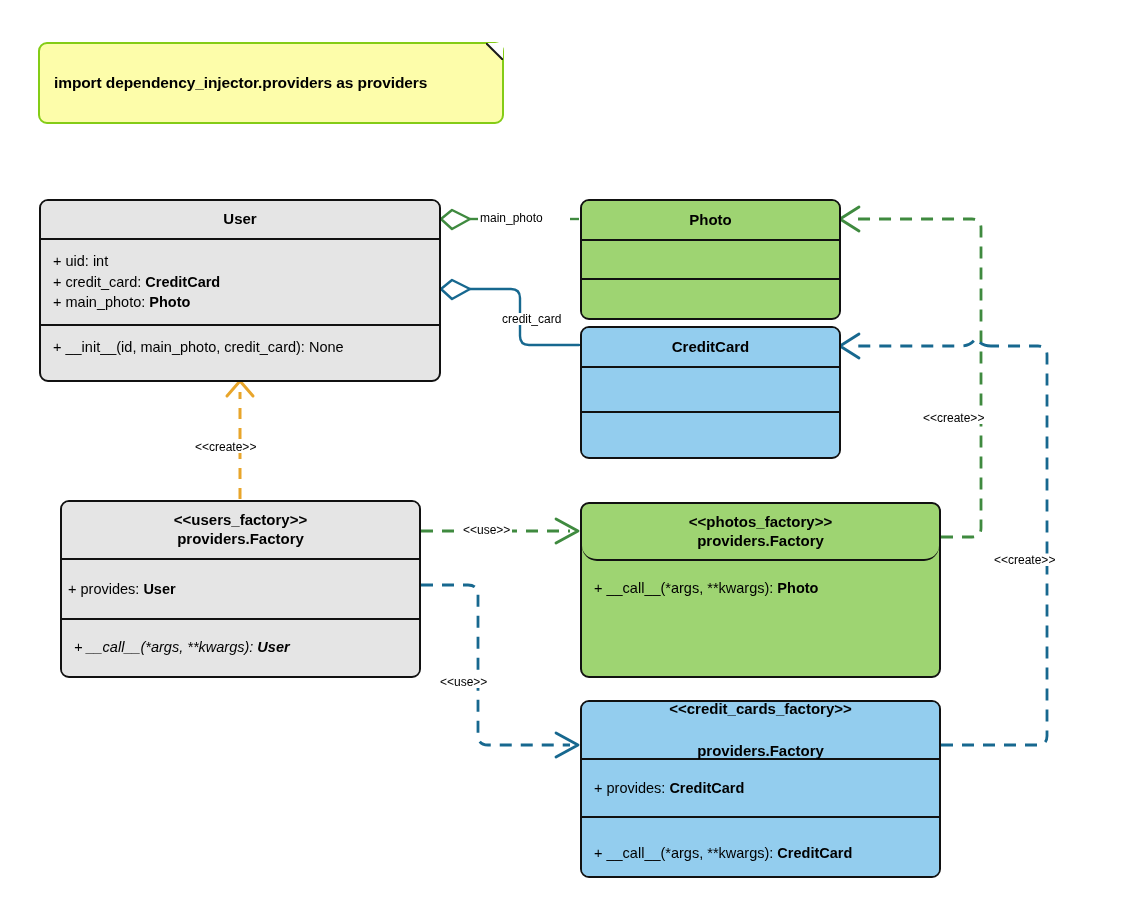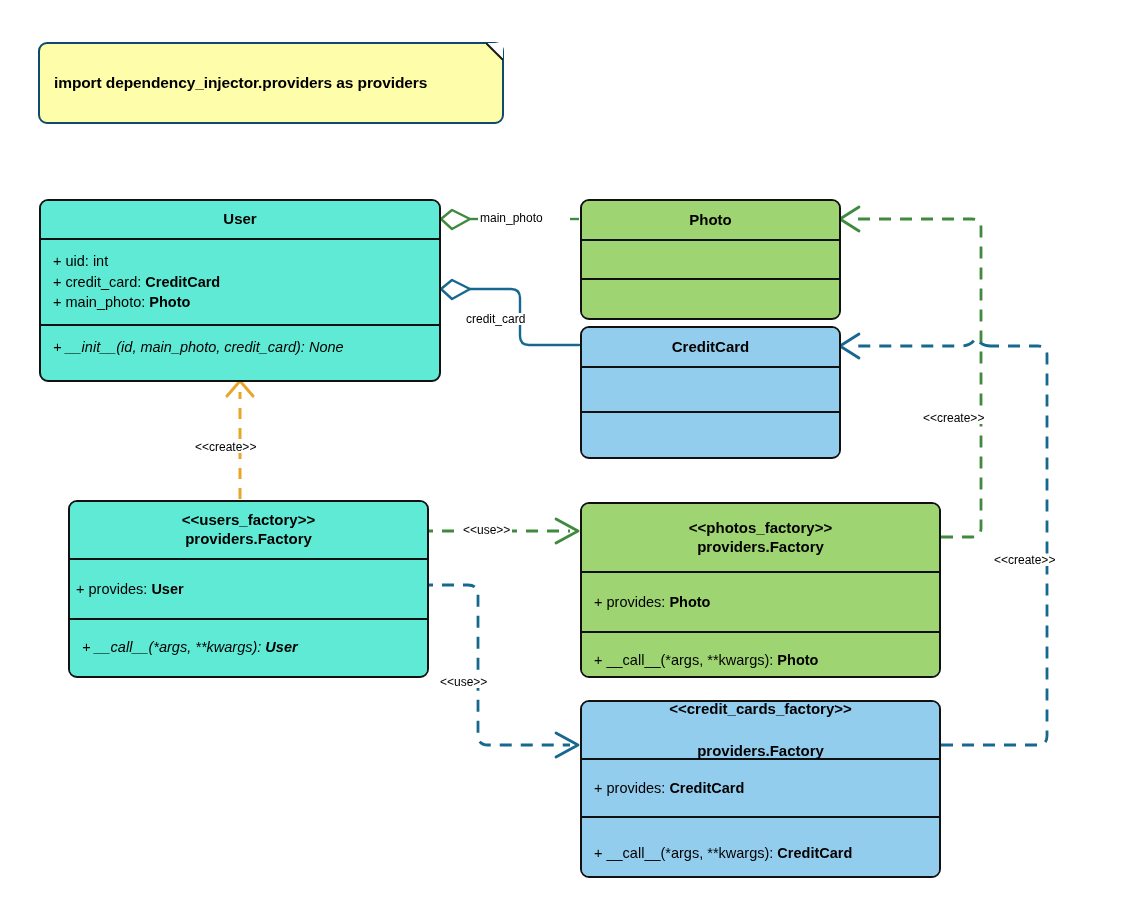--- a/index.html
+++ b/index.html
@@ -24,21 +24,21 @@
     width: 1126px;
     height: 920px;
     pointer-events: none;
   }
 
   
   .note {
     position: absolute;
     box-sizing: border-box;
     background: #fdfdaa;
-    border: 2px solid #0c4a6e;
+    border: 2px solid #84cc16;
     border-radius: 9px;
     display: flex;
     align-items: center;
     padding-left: 14px;
   }
   .note-text {
     font-size: 15.5px;
     font-weight: bold;
     color: #000000;
     letter-spacing: -0.1px;
@@ -81,21 +81,21 @@
     justify-content: center;
     padding-left: 12px;
     font-size: 14.5px;
     color: #000000;
     line-height: 1.42;
   }
   .cls-sec.divider { border-bottom: 2.4px solid #111111; justify-content: center; }
   .cls-sec .row { white-space: nowrap; }
   .cls-sec b { font-weight: bold; }
 
-  .sw-yellow  { background: #5eead4; }
+  .sw-yellow  { background: #e5e5e5; }
   .sw-green   { background: #9ed472; }
   .sw-blue    { background: #93cdee; }
 
   
   .elabel {
     position: absolute;
     font-size: 12px;
     color: #000000;
     white-space: nowrap;
     background: #ffffff;
@@ -165,21 +165,21 @@
       <div class="row">
         <span>+ uid: int</span>
       </div>
       <div class="row">
         <span>+ credit_card: </span><b>CreditCard</b>
       </div>
       <div class="row">
         <span>+ main_photo: </span><b>Photo</b>
       </div>
     </div>
-    <div class="cls-sec sw-yellow" style="height:42px;font-style:italic;">
+    <div class="cls-sec sw-yellow" style="height:42px;">
       <div class="row">
         <span>+ __init__(id, main_photo, credit_card): None</span>
       </div>
     </div>
   </div>
 
   <div class="cls sw-green" style="left:580px; top:199px; width:261px; height:121px;">
     <div class="cls-head sw-green" style="height:40px;">
       <span>Photo</span>
     </div>
@@ -188,46 +188,41 @@
   </div>
 
   <div class="cls sw-blue" style="left:580px; top:326px; width:261px; height:133px;">
     <div class="cls-head sw-blue" style="height:40px;">
       <span>CreditCard</span>
     </div>
     <div class="cls-sec sw-blue divider" style="height:45px;"></div>
     <div class="cls-sec sw-blue" style="height:43px;"></div>
   </div>
 
-  <div class="cls sw-yellow" style="left:68px; top:500px; width:361px; height:178px;">
+  <div class="cls sw-yellow" style="left:60px; top:500px; width:361px; height:178px;">
     <div class="cls-head sw-yellow" style="height:58px;">
       <span>&lt;&lt;users_factory&gt;&gt;</span>
       <span>providers.Factory</span>
     </div>
     <div class="cls-sec sw-yellow divider" style="height:60px;padding-left:6px;">
       <div class="row">
         <span>+ provides: </span><b>User</b>
       </div>
     </div>
     <div class="cls-sec sw-yellow" style="height:55px;font-style:italic;">
       <div class="row">
         <span>+ __call__(*args, **kwargs): </span><b>User</b>
       </div>
     </div>
   </div>
 
   <div class="cls sw-green" style="left:580px; top:502px; width:361px; height:176px;">
-    <div class="cls-head sw-green" style="height:69px;">
+    <div class="cls-head sw-green" style="height:57px;border-radius:15px;">
       <span>&lt;&lt;photos_factory&gt;&gt;</span>
       <span>providers.Factory</span>
-    </div>
-    <div class="cls-sec sw-green divider" style="height:60px;">
-      <div class="row">
-        <span>+ provides: </span><b>Photo</b>
-      </div>
     </div>
     <div class="cls-sec sw-green" style="height:54px;">
       <div class="row">
         <span>+ __call__(*args, **kwargs): </span><b>Photo</b>
       </div>
     </div>
   </div>
 
   <div class="cls sw-blue" style="left:580px; top:700px; width:361px; height:178px;">
     <div class="cls-head sw-blue" style="height:58px;gap:23px;">
@@ -243,21 +238,21 @@
       <div class="row">
         <span>+ __call__(*args, **kwargs): </span><b>CreditCard</b>
       </div>
     </div>
   </div>
 
   <div class="elabel" style="left:478px; top:212px;">
     <span>main_photo</span>
   </div>
 
-  <div class="elabel" style="left:464px; top:313px;">
+  <div class="elabel" style="left:500px; top:313px;">
     <span>credit_card</span>
   </div>
 
   <div class="elabel" style="left:193px; top:441px;">
     <span>&lt;&lt;create&gt;&gt;</span>
   </div>
 
   <div class="elabel" style="left:461px; top:524px;">
     <span>&lt;&lt;use&gt;&gt;</span>
   </div>

